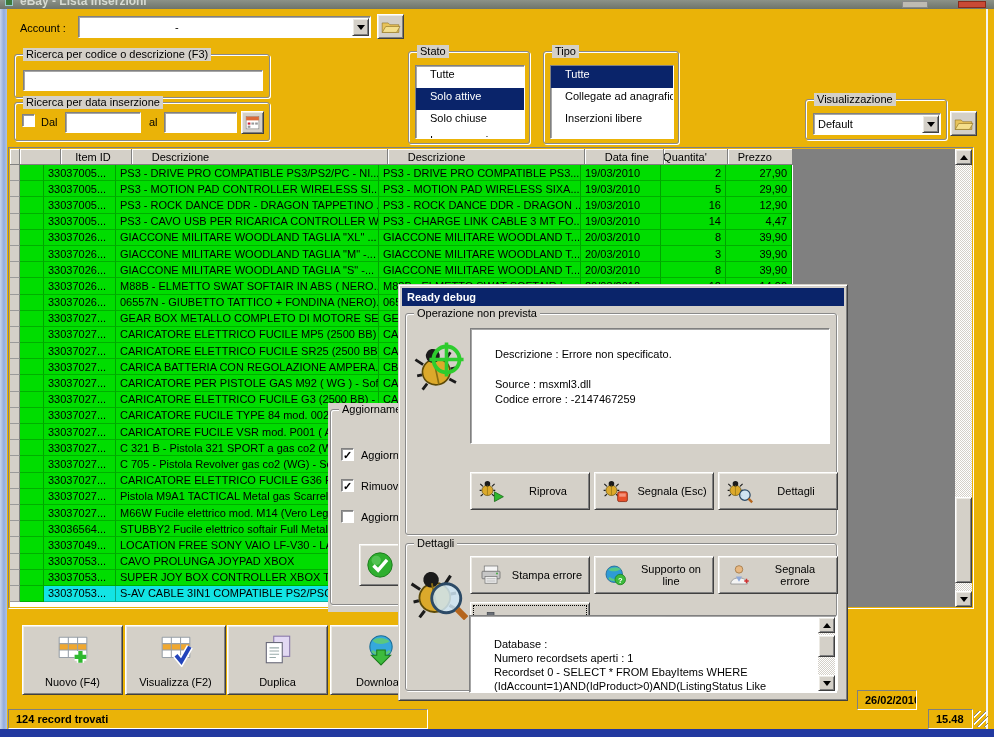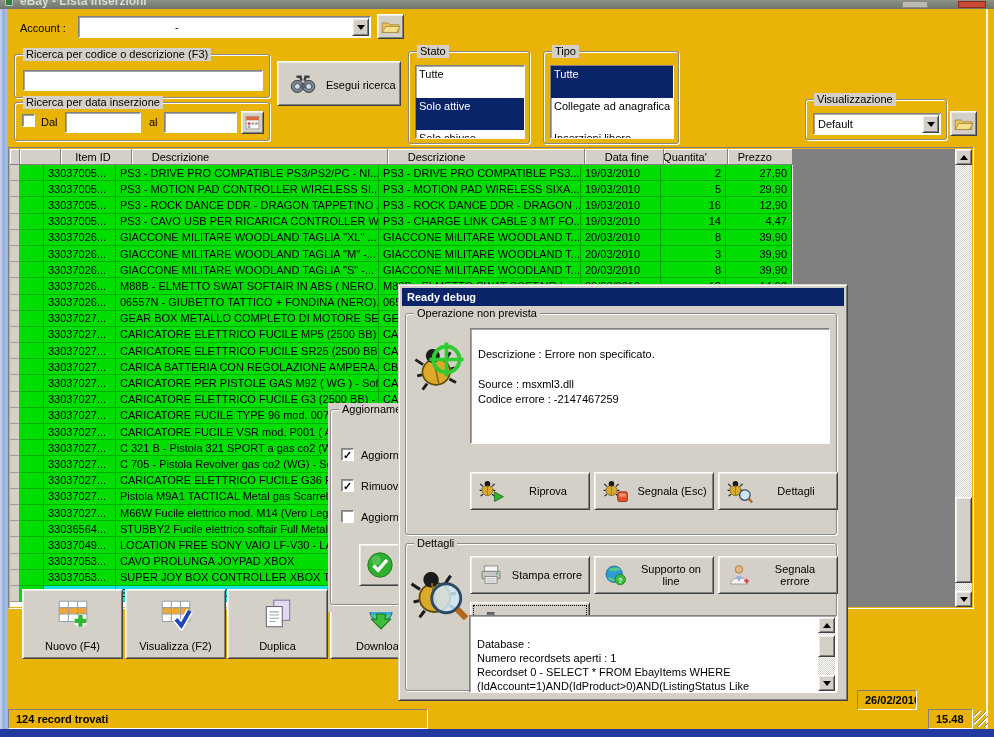--- a/index.html
+++ b/index.html
@@ -8,21 +8,21 @@
   #screen *{box-sizing:border-box}
   .abs{position:absolute}
   .btn3d{background:#D4D0C8;border:1px solid;border-color:#FFFFFF #404040 #404040 #FFFFFF;
     box-shadow:inset 1px 1px 0 #ECEAE4, inset -1px -1px 0 #808080;cursor:default}
   .sunken{background:#fff;border-top:1px solid #808080;border-left:1px solid #808080;
     border-bottom:1px solid #fff;border-right:1px solid #fff;
     box-shadow:inset 1px 1px 0 rgba(0,0,0,.35)}
   .groupbox{position:absolute;border:1px solid #8a8a8a;border-radius:3px;
     box-shadow:inset 1px 1px 0 #fff, 1px 1px 0 #fff}
   .legend{position:absolute;top:-7px;left:8px;background:#D4D0C8;padding:0 3px;line-height:13px;white-space:nowrap}
-  .lb-item{height:32px;line-height:16px;padding-left:3px;white-space:nowrap;overflow:hidden}
+  .lb-item{height:22px;line-height:16px;padding-left:14px;white-space:nowrap;overflow:hidden}
   .lb-item.sel{background:#0A246A;color:#fff}
   
   .grid-header{display:flex;height:16px}
   .gh{background:#D4D0C8;border-right:1px solid #808080;border-bottom:1px solid #808080;
     box-shadow:inset 1px 1px 0 #fff;display:flex;align-items:center;padding:0 20px;
     overflow:hidden;white-space:nowrap}
   .g-row{display:flex;height:16.2px}
   .gc{display:flex;align-items:center;padding:0 4px;overflow:hidden;white-space:nowrap;
     border-right:1px solid rgba(0,70,0,.38);border-bottom:1px solid rgba(0,70,0,.30);
     background:#00DD00}
@@ -46,29 +46,29 @@
   .tri-dn{width:0;height:0;border-left:4px solid transparent;border-right:4px solid transparent;border-top:5px solid #000}
   .sb-thumb{position:absolute;left:0;width:100%}
   
   .dlg{background:#D4D0C8;border:1px solid;border-color:#D4D0C8 #404040 #404040 #D4D0C8;
     box-shadow:inset 1px 1px 0 #fff, inset -1px -1px 0 #808080;padding:3px}
   .dlg-title{height:18px;background:#0A246A;color:#fff;font-weight:bold;
     display:flex;align-items:center;padding-left:5px}
   .dlg-btn{display:flex;align-items:center;padding-left:8px;gap:8px}
   .dlg-btn .lbl{flex:1;text-align:center;padding-right:6px}
   .icon{display:inline-block;flex:none}
-  .msgbox{white-space:pre-line;line-height:15px;padding:3px 7px;overflow:hidden}
+  .msgbox{white-space:pre-line;line-height:15px;padding:3px 24px;overflow:hidden}
   .redact{position:absolute;background:#fff;border-radius:5px;box-shadow:0 0 3px 2px #fff}
   .sb{position:absolute;height:20px;border:1px solid;border-color:#808080 #fff #fff #808080;
     display:flex;align-items:center;padding:0 7px;font-weight:bold;overflow:hidden;white-space:nowrap}
   .cbx{position:absolute;width:13px;height:13px;background:#fff;border:1px solid;
     border-color:#808080 #fff #fff #808080;box-shadow:inset 1px 1px 0 rgba(0,0,0,.4);
     display:flex;align-items:center;justify-content:center;font-weight:bold;font-size:11px;line-height:10px}
   .combo-arrow{position:absolute;top:1px;right:1px;bottom:1px;width:17px;display:flex;align-items:center;justify-content:center}
-  .tb-btn{position:absolute;top:589px;width:101px;height:70px}
+  .tb-btn{position:absolute;top:625px;width:101px;height:70px}
   .tb-btn .icon{position:absolute;left:50%;top:7px;transform:translateX(-50%)}
   .tb-btn .lbl{position:absolute;left:0;right:0;bottom:6px;text-align:center}
   .agg-check-row{position:absolute;left:10px;display:flex;align-items:center;gap:7px;white-space:nowrap}
 </style>
 </head>
 <body>
 
 <div id="screen">
 
   <div class="abs" style="left:0;top:0;width:994px;height:9px;background:linear-gradient(#8C9288,#6E746B);overflow:hidden">
@@ -119,31 +119,20 @@
             <rect x="4" y="5" width="24" height="23" fill="#fff" stroke="#777"></rect>
             <rect x="4" y="5" width="24" height="7" fill="#DC6A3A"></rect>
             <rect x="7" y="16" width="5" height="4" fill="#c23"></rect>
             <rect x="14" y="16" width="5" height="4" fill="#999"></rect>
             <rect x="21" y="16" width="5" height="4" fill="#999"></rect>
             <rect x="7" y="22" width="5" height="4" fill="#999"></rect>
           </svg></span>
     </div>
   </div>
 
-  <div class="abs btn3d" style="left:277px;top:61px;width:124px;height:45px">
-    <span class="icon" style="position:absolute;left:10px;top:9px;width:30px;height:26px"><svg viewBox="0 0 32 32" width="100%" height="100%">
-          <path d="M8 7 h5 l1 5 M24 7 h-5 l-1 5" stroke="#3a3f45" stroke-width="3" fill="none"></path>
-          <circle cx="9" cy="19" r="7.5" fill="#7E858D" stroke="#2a2e33"></circle>
-          <circle cx="23" cy="19" r="7.5" fill="#7E858D" stroke="#2a2e33"></circle>
-          <rect x="13" y="16" width="6" height="5" fill="#5a6066"></rect>
-          <circle cx="9" cy="19" r="3.6" fill="#C8DDEE" stroke="#345"></circle>
-          <circle cx="23" cy="19" r="3.6" fill="#C8DDEE" stroke="#345"></circle>
-        </svg></span>
-    <span class="abs" style="left:48px;top:17px">Esegui ricerca</span>
-  </div>
 
   <div class="groupbox" style="left:408px;top:51px;width:122px;height:93px">
     <span class="legend">Stato</span>
     <div class="abs sunken" style="left:6px;top:13px;width:110px;height:74px;overflow:hidden">
         <div class="lb-item">Tutte</div>
         <div class="lb-item sel">Solo attive</div>
         <div class="lb-item">Solo chiuse</div>
         <div class="lb-item">In preparazione</div>
       </div>
   </div>
@@ -334,21 +323,21 @@
             <div class="gc c-d1">CARICATORE ELETTRICO FUCILE G3 (2500 BB) - ...</div>
             <div class="gc c-d2">CAR</div>
             <div class="gc c-date"></div>
             <div class="gc c-qty jr"></div>
             <div class="gc c-price jr"></div>
           </div>
           <div class="g-row">
             <div class="gc c-sel"></div>
             <div class="gc c-status"></div>
             <div class="gc c-id">33037027...</div>
-            <div class="gc c-d1">CARICATORE FUCILE TYPE 96 mod. 007</div>
+            <div class="gc c-d1">CARICATORE FUCILE TYPE 84 mod. 002</div>
             <div class="gc c-d2"></div>
             <div class="gc c-date"></div>
             <div class="gc c-qty jr"></div>
             <div class="gc c-price jr"></div>
           </div>
           <div class="g-row">
             <div class="gc c-sel"></div>
             <div class="gc c-status"></div>
             <div class="gc c-id">33037027...</div>
             <div class="gc c-d1">CARICATORE FUCILE VSR mod. P001 ( A</div>

